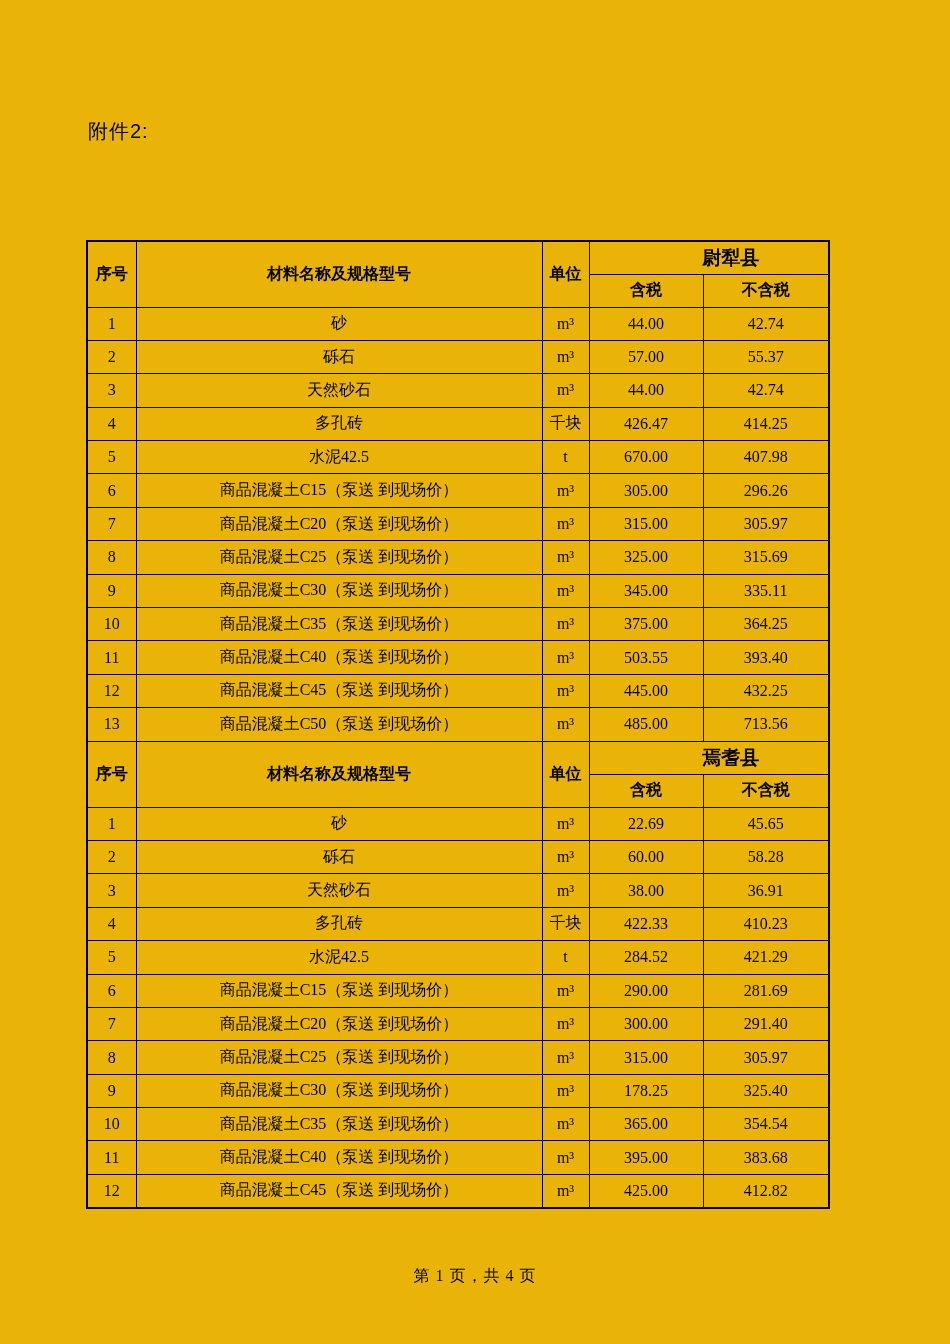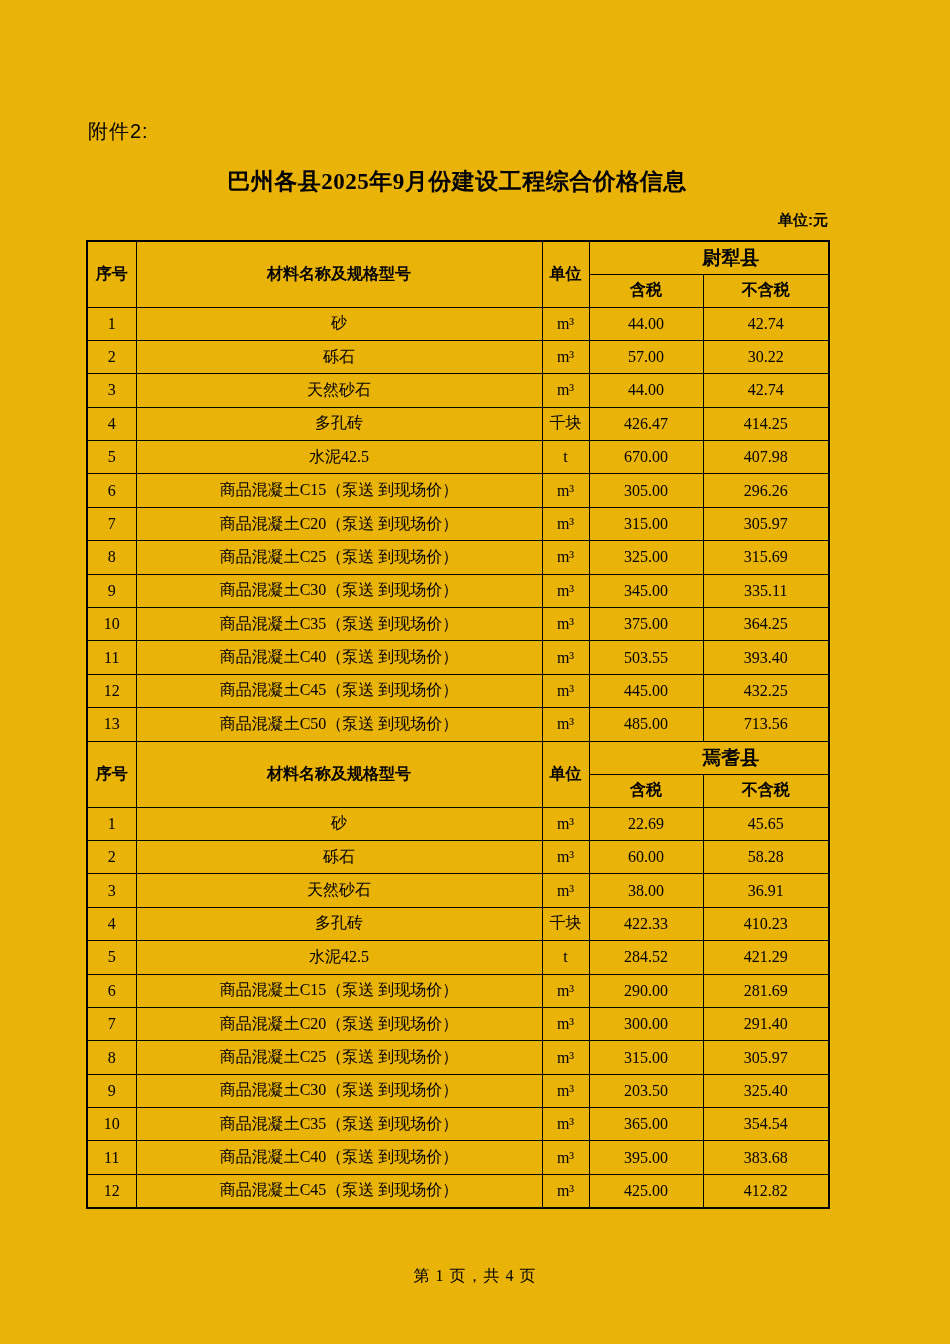--- a/index.html
+++ b/index.html
@@ -91,23 +91,21 @@
     letter-spacing: 1px;
   }
 </style>
 </head>
 <body>
 
 <div class="page">
 
   <div class="attachment-label">附件2:</div>
 
-  <h1 class="doc-title">巴州各县2025年9月份建设工程综合价格信息</h1>
-
-  <div class="unit-note">单位:元</div>
+
 
   <table class="price-table">
     <colgroup>
       <col style="width:49px">
       <col style="width:406px">
       <col style="width:47px">
       <col style="width:114px">
       <col style="width:126px">
     </colgroup>
     <tbody id="price-table-body">
@@ -126,21 +124,21 @@
           <td>砂</td>
           <td>m³</td>
           <td>44.00</td>
           <td>42.74</td>
         </tr>
         <tr class="data-row">
           <td>2</td>
           <td>砾石</td>
           <td>m³</td>
           <td>57.00</td>
-          <td>30.22</td>
+          <td>55.37</td>
         </tr>
         <tr class="data-row">
           <td>3</td>
           <td>天然砂石</td>
           <td>m³</td>
           <td>44.00</td>
           <td>42.74</td>
         </tr>
         <tr class="data-row">
           <td>4</td>
@@ -275,21 +273,21 @@
           <td>8</td>
           <td>商品混凝土C25（泵送 到现场价）</td>
           <td>m³</td>
           <td>315.00</td>
           <td>305.97</td>
         </tr>
         <tr class="data-row">
           <td>9</td>
           <td>商品混凝土C30（泵送 到现场价）</td>
           <td>m³</td>
-          <td>203.50</td>
+          <td>178.25</td>
           <td>325.40</td>
         </tr>
         <tr class="data-row">
           <td>10</td>
           <td>商品混凝土C35（泵送 到现场价）</td>
           <td>m³</td>
           <td>365.00</td>
           <td>354.54</td>
         </tr>
         <tr class="data-row">

